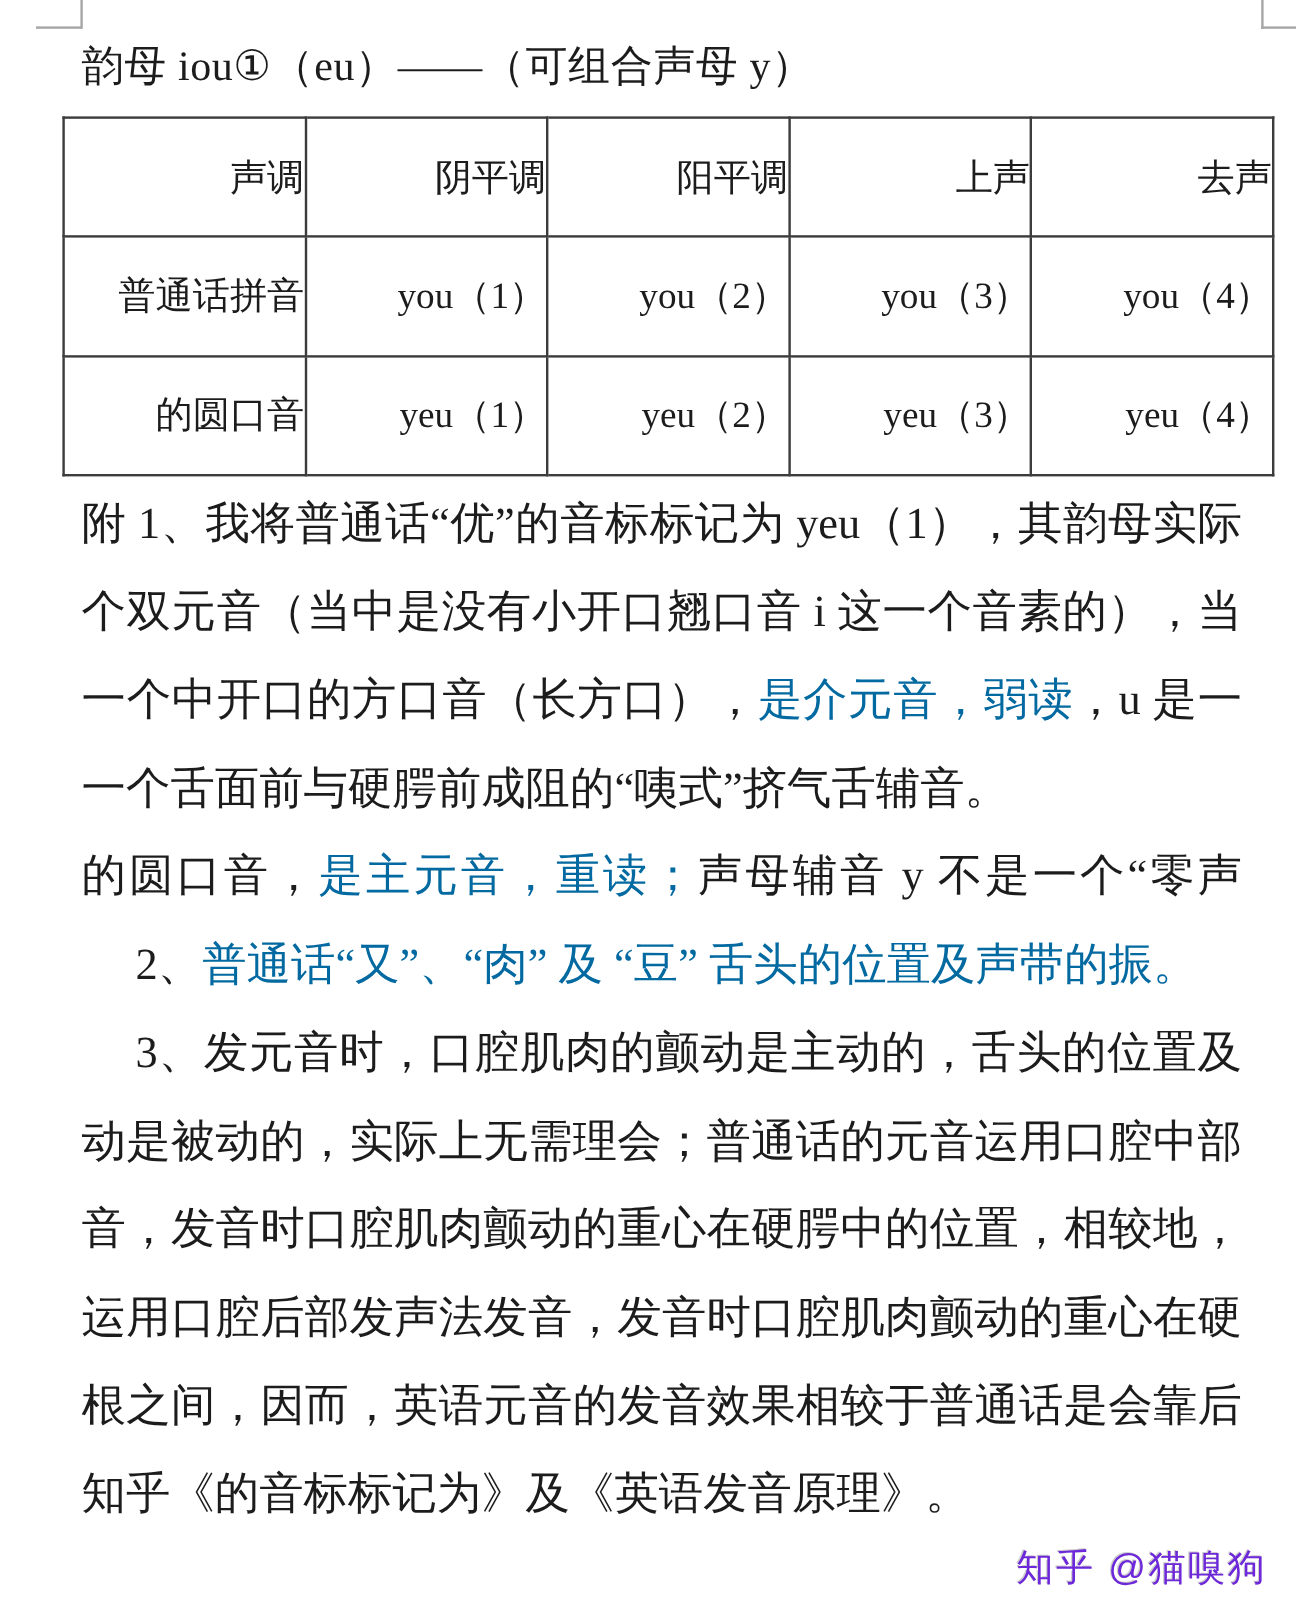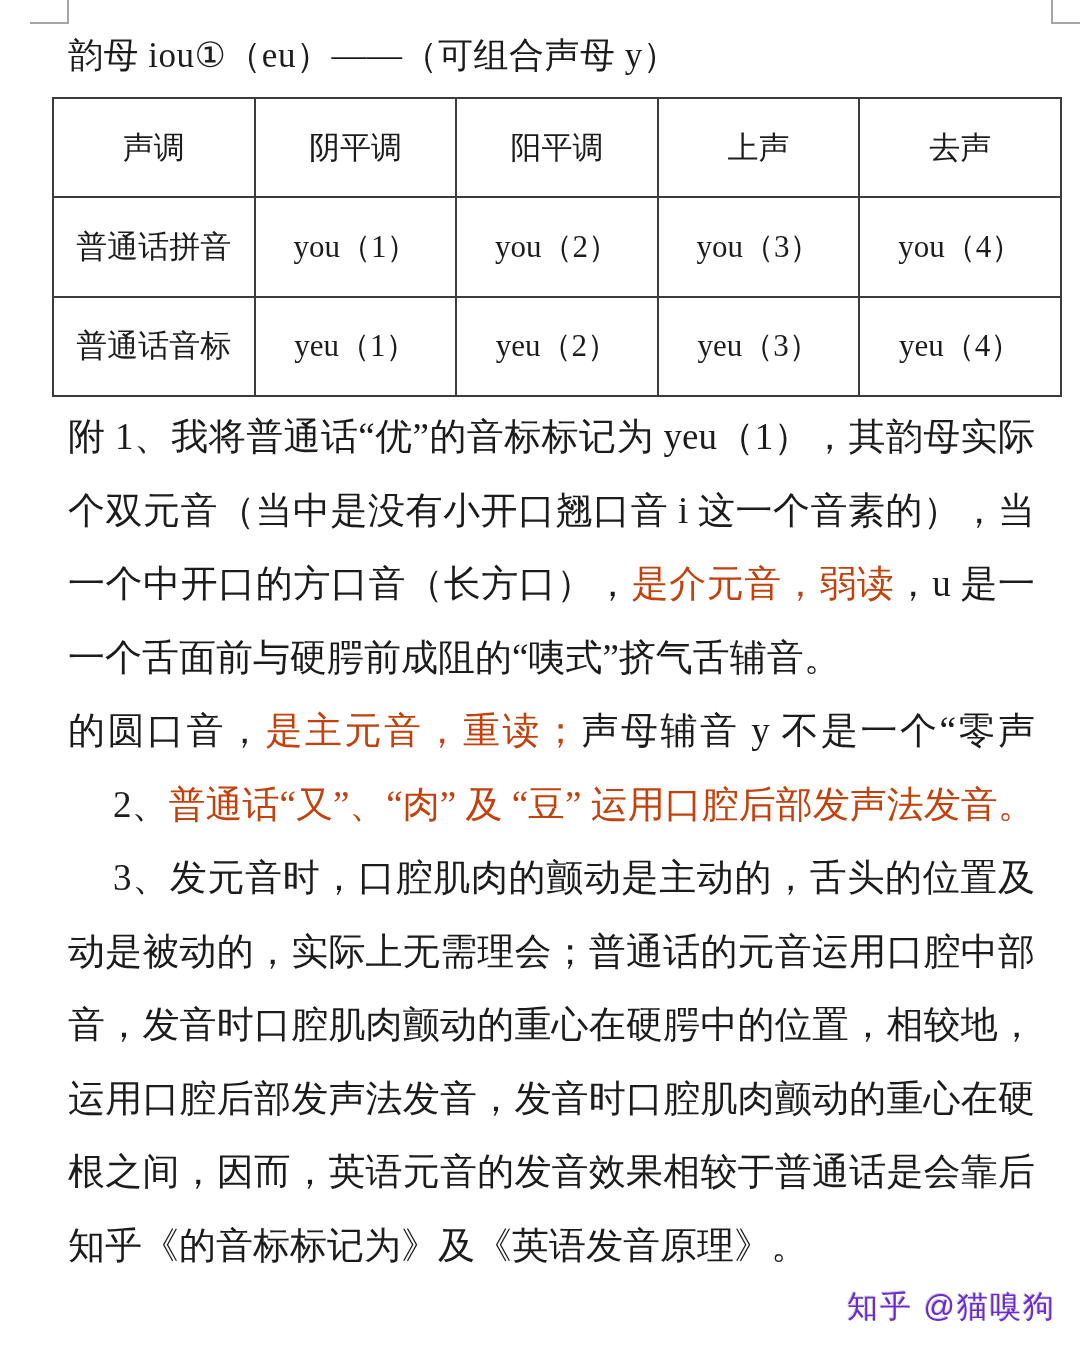--- a/index.html
+++ b/index.html
@@ -21,39 +21,39 @@
   .title {
     position:absolute; left:68px; top:34px; margin:0;
     font-size:35px; font-weight:400; line-height:44px;
     letter-spacing:0.5px; white-space:nowrap;
   }
 
   .table-wrap { position:absolute; left:52px; top:97px; width:1010px; height:300px; }
   table.tone-table {
     width:100%; height:100%;
     border-collapse:collapse; table-layout:fixed;
-    font-size:31px; text-align:center;
+    font-size:31px; text-align:right;
   }
   table.tone-table th, table.tone-table td {
     border:2px solid #3c3c3c; font-weight:400; padding:0;
   }
 
   .body {
     position:absolute; left:68px; top:400px; width:967px;
     font-size:37px;
   }
   .line {
     height:73.5px; line-height:73.5px;
     overflow:hidden;
     text-align:justify; text-align-last:left;
     box-sizing:border-box;
   }
   .line.j { text-align-last:justify; }
   .line.indent { padding-left:45px; }
-  .red { color:#c2410c; }
+  .red { color:#0369a1; }
 
   .watermark {
     position:absolute; top:1286px; right:24px;
     font-family:"Liberation Sans","DejaVu Sans",sans-serif;
     font-size:31px; letter-spacing:2px;
     color:#6d28d9;
     text-shadow:1px 1px 0 #ffffff, -1px -1px 0 #cccccc;
   }
 </style>
 </head>
@@ -79,21 +79,21 @@
           <th>去声</th>
         </tr>
         <tr>
           <td>普通话拼音</td>
           <td>you（1）</td>
           <td>you（2）</td>
           <td>you（3）</td>
           <td>you（4）</td>
         </tr>
         <tr>
-          <td>普通话音标</td>
+          <td>的圆口音</td>
           <td>yeu（1）</td>
           <td>yeu（2）</td>
           <td>yeu（3）</td>
           <td>yeu（4）</td>
         </tr>
       </tbody>
     </table>
   </div>
 
   <div class="body">
@@ -106,21 +106,21 @@
     <div class="line j">
       <span>一个中开口的方口音（长方口），</span><span class="red">是介元音，弱读</span><span>，u 是一个小开口</span>
     </div>
     <div class="line">
       <span>一个舌面前与硬腭前成阻的“咦式”挤气舌辅音。</span>
     </div>
     <div class="line j">
       <span>的圆口音，</span><span class="red">是主元音，重读；</span><span>声母辅音 y 不是一个“零声母”，而是</span>
     </div>
     <div class="line indent">
-      <span>2、</span><span class="red">普通话“又”、“肉” 及 “豆” 运用口腔后部发声法发音。</span>
+      <span>2、</span><span class="red">普通话“又”、“肉” 及 “豆” 舌头的位置及声带的振。</span>
     </div>
     <div class="line j indent">
       <span>3、发元音时，口腔肌肉的颤动是主动的，舌头的位置及声带的振</span>
     </div>
     <div class="line j">
       <span>动是被动的，实际上无需理会；普通话的元音运用口腔中部发声法发</span>
     </div>
     <div class="line j">
       <span>音，发音时口腔肌肉颤动的重心在硬腭中的位置，相较地，英语元音</span>
     </div>

